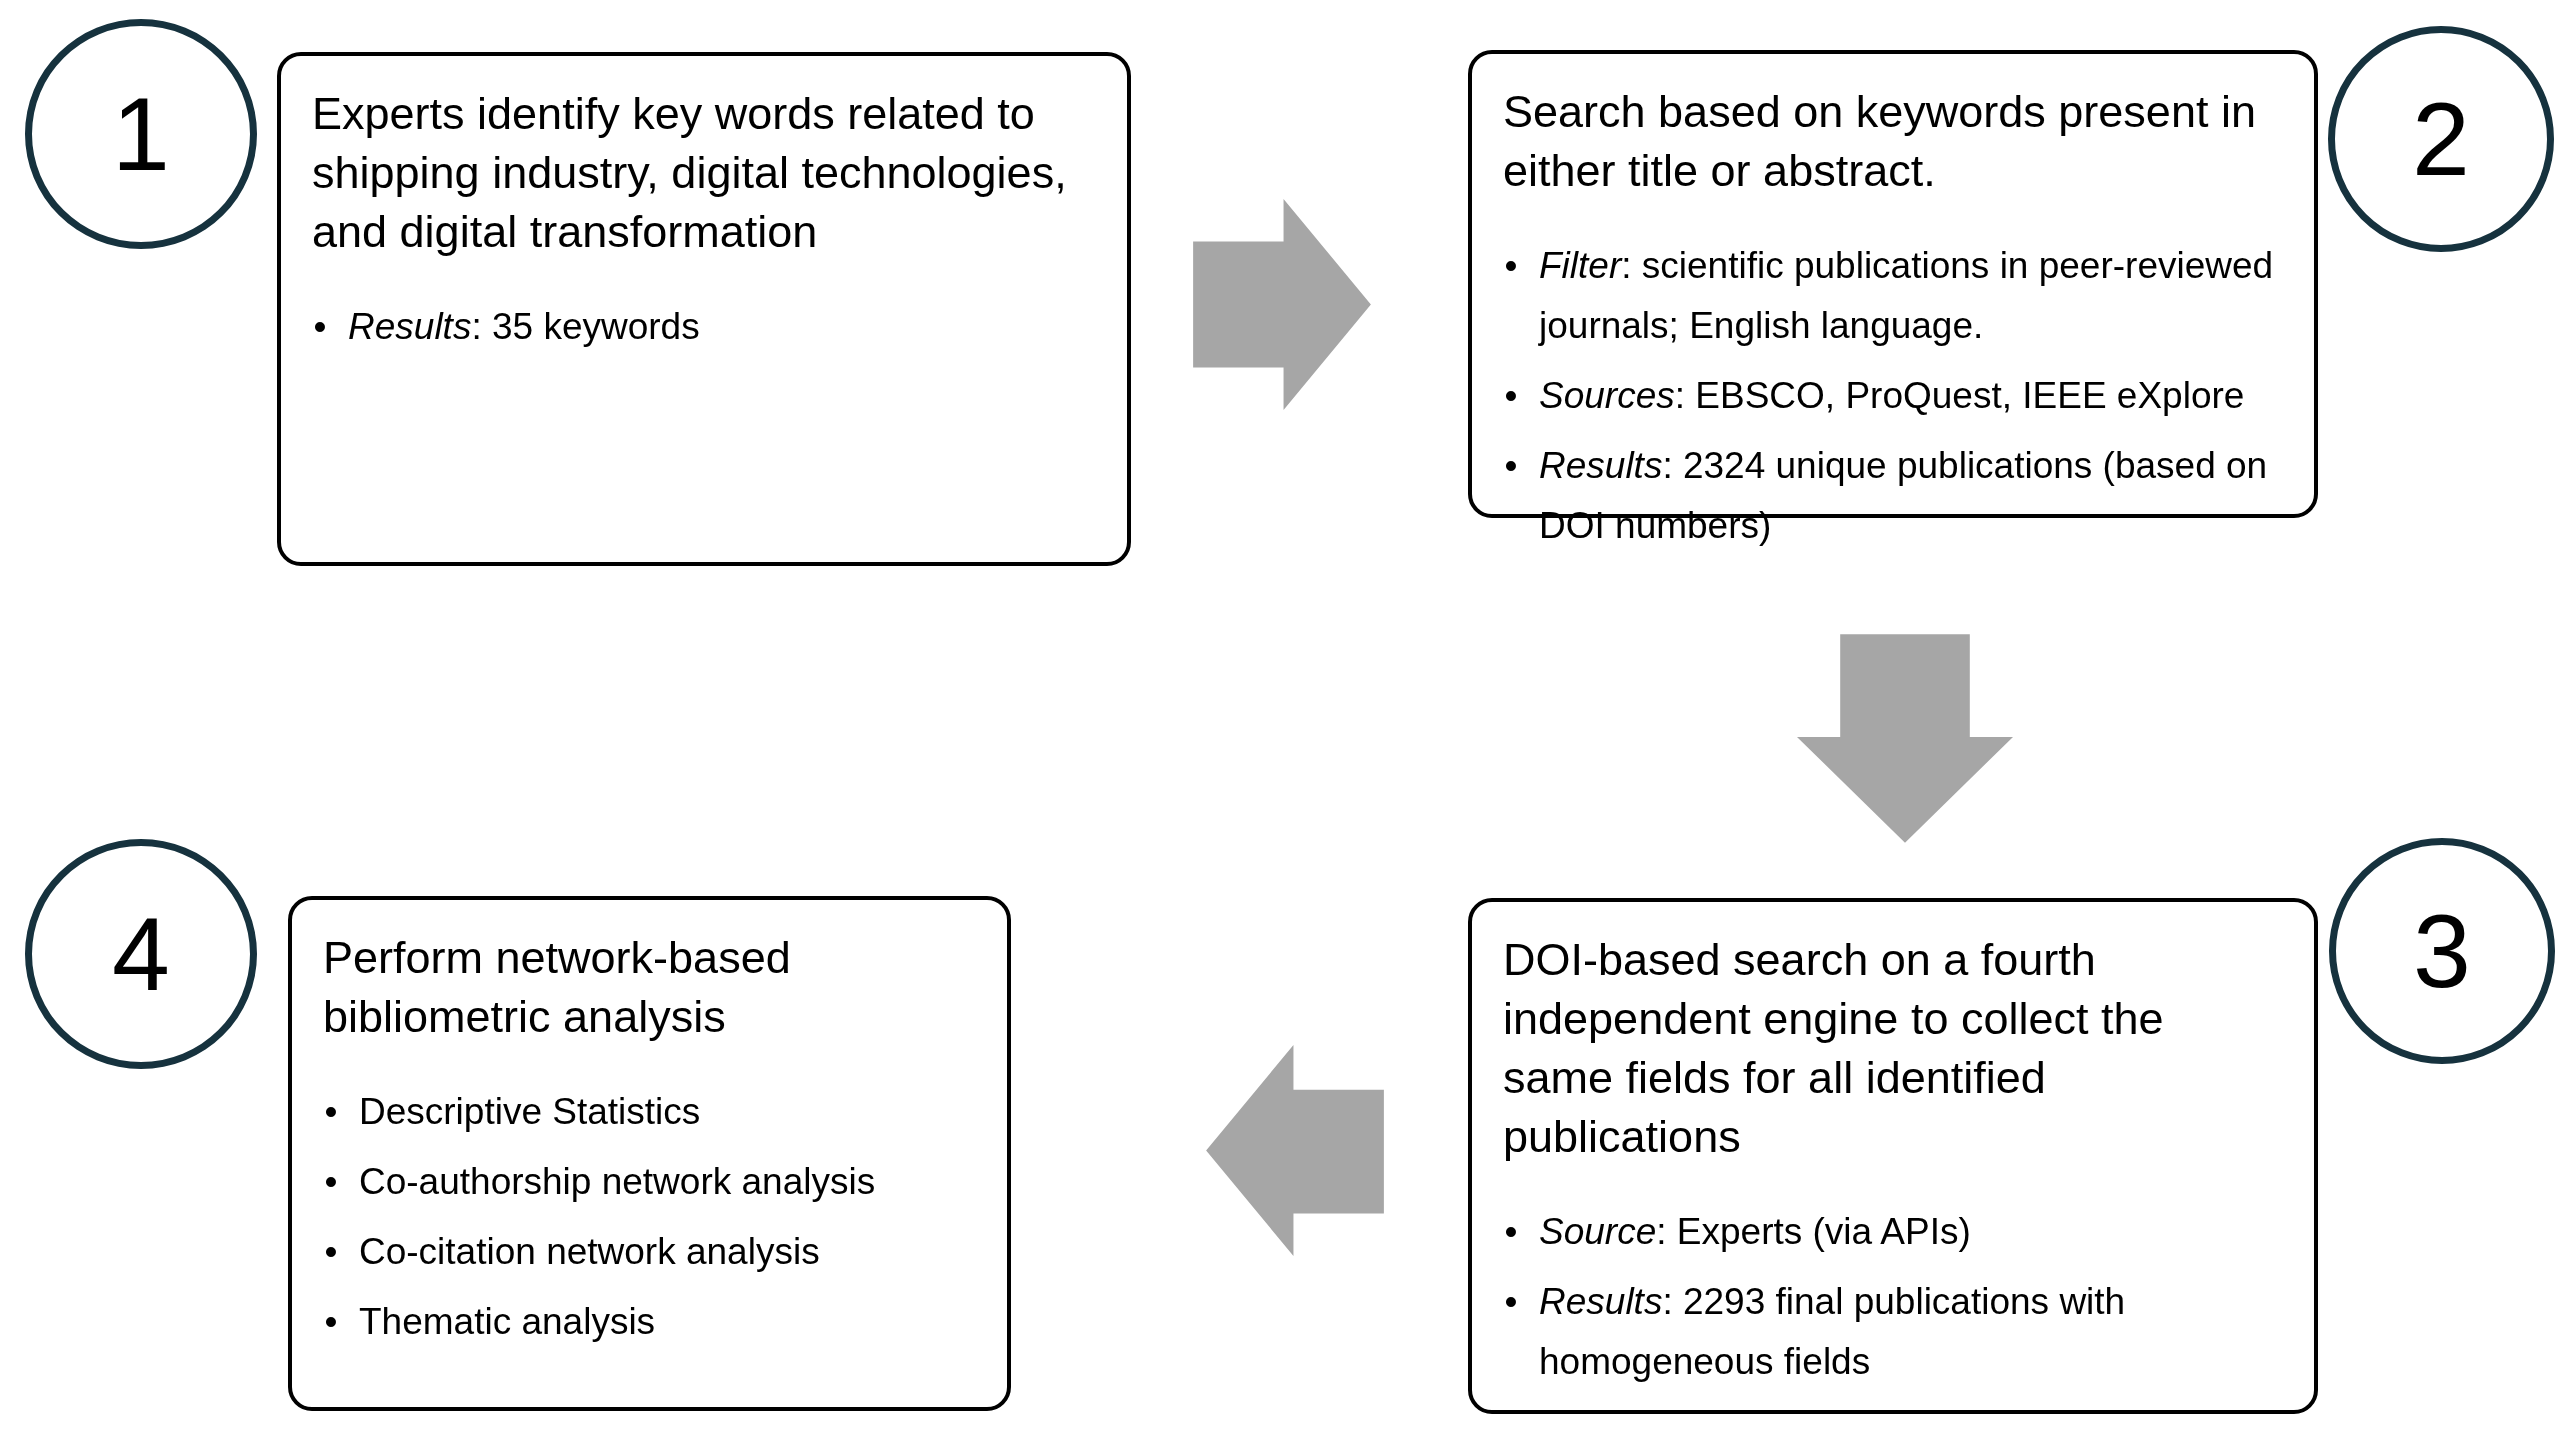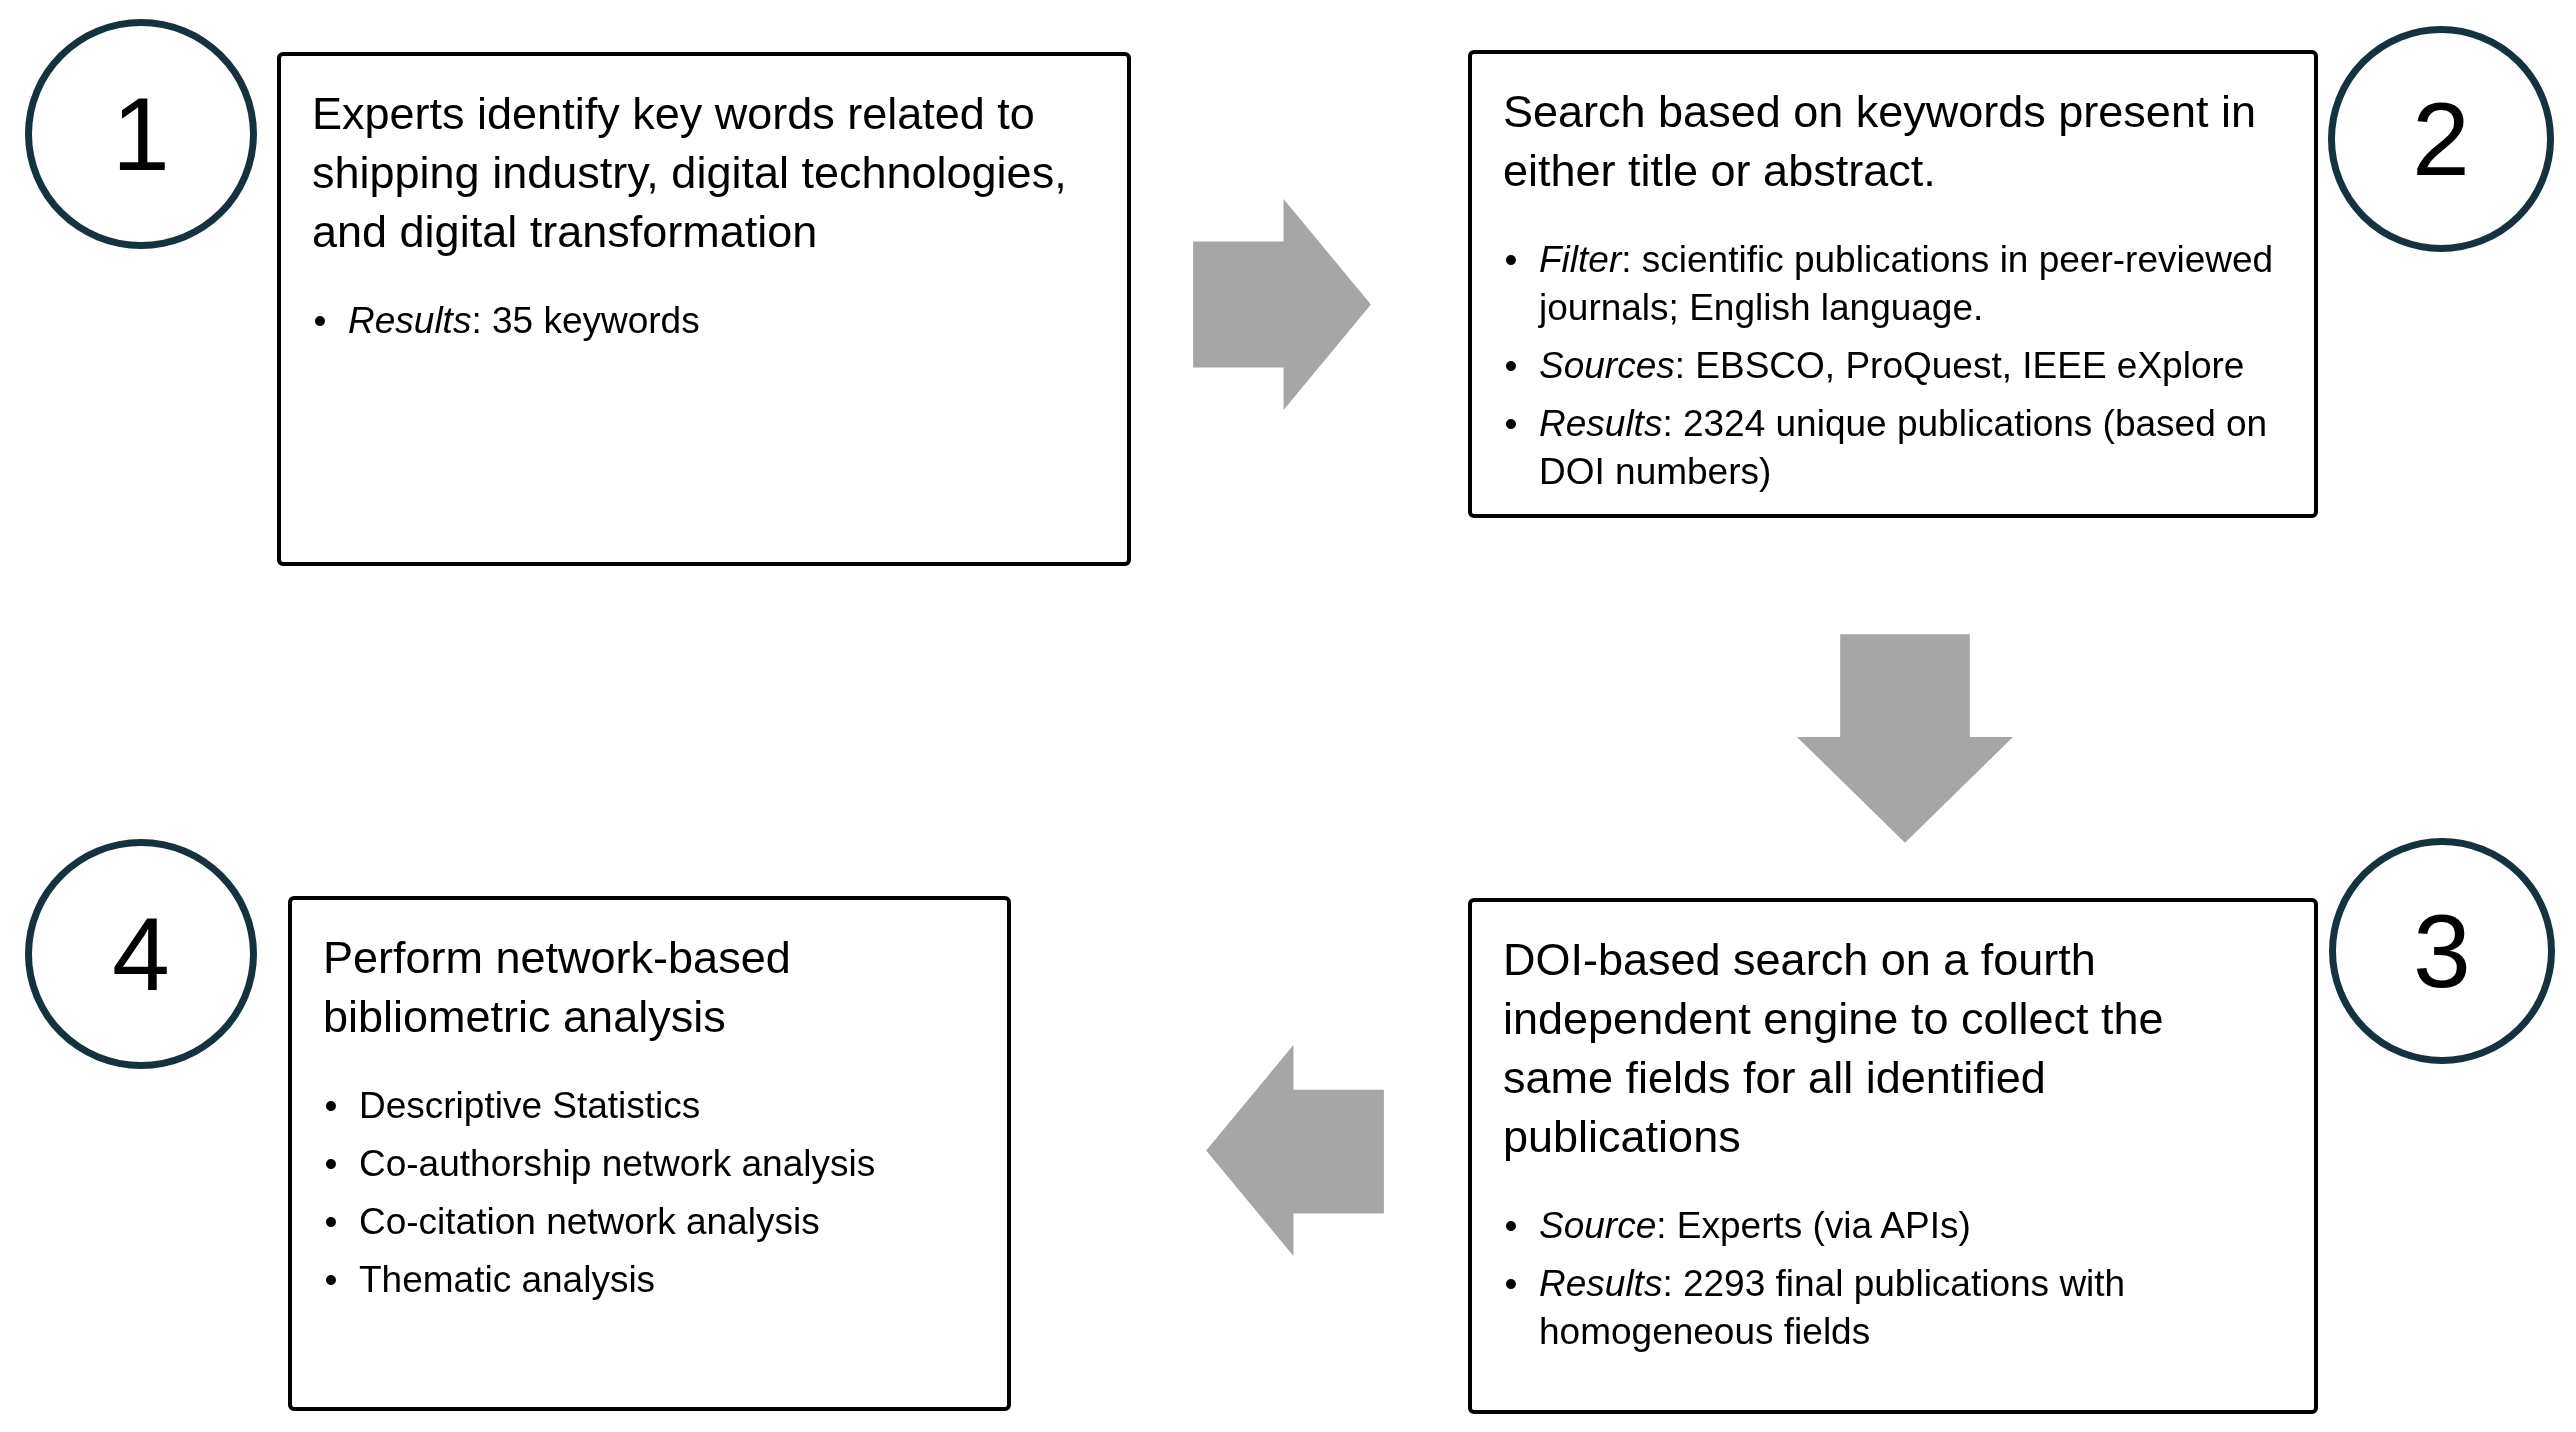--- a/index.html
+++ b/index.html
@@ -32,39 +32,39 @@
     font-size: 104px;
     line-height: 1;
     color: #000000;
   }
 
   
   .step-box {
     position: absolute;
     box-sizing: border-box;
     border: 4.6px solid #000000;
-    border-radius: 6px;
+    border-radius: 24px;
     background: #ffffff;
     padding: 28px 32px 23px 31px;
   }
   .step-title {
     font-size: 45px;
     line-height: 59px;
     letter-spacing: 0px;
     margin: 0;
   }
   .bullets {
     list-style: none;
     margin: 36px 0 0 0;
     padding: 0;
   }
   .bullets li {
     position: relative;
     font-size: 37px;
-    line-height: 48px;
+    line-height: 60px;
     padding-left: 36px;
     margin-top: 10px;
   }
   .bullets li:first-child { margin-top: 0; }
   .bullets li::before {
     content: "\2022";
     position: absolute;
     left: 1.5px;
     top: 0;
   }

